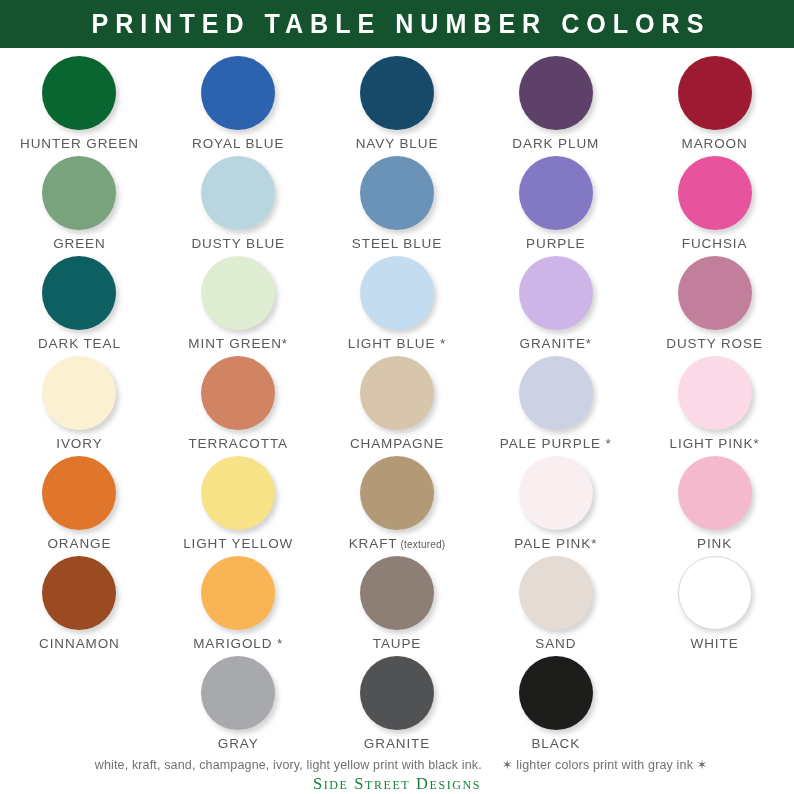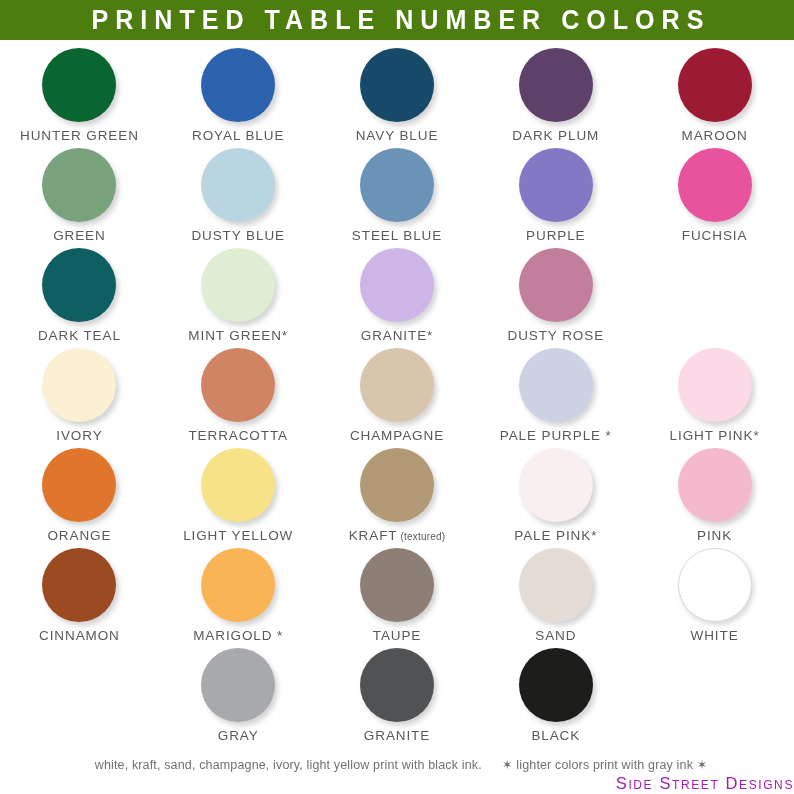--- a/index.html
+++ b/index.html
@@ -6,22 +6,22 @@
   body{
     width:794px;height:794px;
     background:#ffffff;
     font-family:"Liberation Sans", sans-serif;
     overflow:hidden;
     position:relative;
   }
 
   
   .header{
-    width:794px;height:40px;
-    background:#4d7c0f;
+    width:794px;height:48px;
+    background:#14532d;
     display:flex;align-items:center;justify-content:center;
     box-sizing:border-box;
   }
   .header-title{
     color:#ffffff;
     font-size:27px;
     font-weight:700;
     letter-spacing:7.5px;
     text-indent:7.5px;
     font-family:"Liberation Sans", sans-serif;
@@ -96,26 +96,26 @@
     font-size:12.5px;
     color:#6f7173;
     letter-spacing:0.15px;
     font-family:"Liberation Sans", sans-serif;
   }
   .footnote .gap{display:inline-block;width:13px;}
   .brand{
     position:absolute;
     left:0;right:0;
     top:774px;
-    text-align:right;
-    font-family:Liberation Sans, sans-serif;
+    text-align:center;
+    font-family:Liberation Serif, serif;
     font-size:16.5px;
     font-variant:small-caps;
     letter-spacing:1.6px;
-    color:#a21caf;
+    color:#15803d;
   }
 </style>
 </head>
 <body>
 
 <div class="header">
   <div class="header-title">PRINTED TABLE NUMBER COLORS</div>
 </div>
 
 <div class="grid" id="swatch-grid">
@@ -164,20 +164,24 @@
       </div>
     </div>
     <div class="row">
       <div class="cell">
         <div class="swatch" style="background: rgb(13, 95, 98);"></div>
         <div class="label">DARK TEAL</div>
       </div>
       <div class="cell">
         <div class="swatch" style="background: rgb(223, 238, 210);"></div>
         <div class="label">MINT GREEN*</div>
+      </div>
+      <div class="cell">
+        <div class="swatch" style="background: rgb(195, 220, 239);"></div>
+        <div class="label">LIGHT BLUE *</div>
       </div>
       <div class="cell">
         <div class="swatch" style="background: rgb(205, 181, 232);"></div>
         <div class="label">GRANITE*</div>
       </div>
       <div class="cell">
         <div class="swatch" style="background: rgb(193, 127, 155);"></div>
         <div class="label">DUSTY ROSE</div>
       </div>
     </div>

